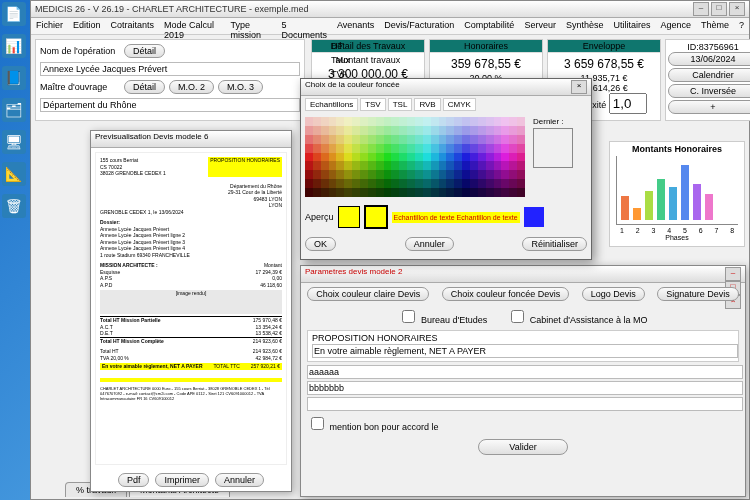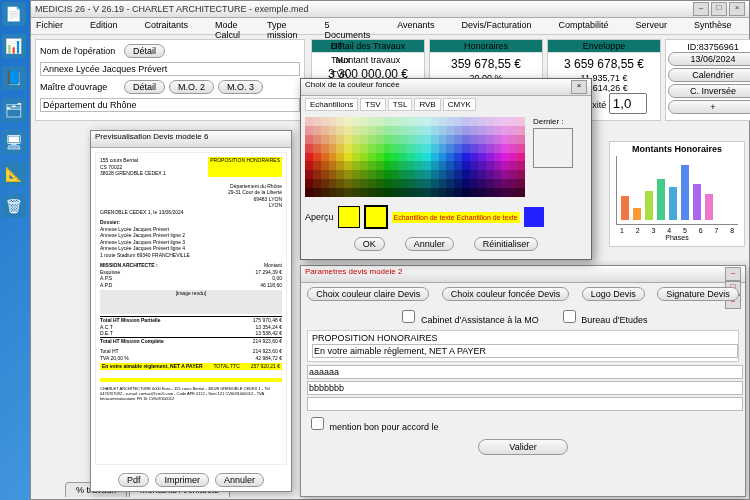--- a/index.html
+++ b/index.html
@@ -3,21 +3,21 @@
 <meta charset="utf-8">
 <style>
 html,body{margin:0;padding:0;font-family:"Segoe UI",Tahoma,sans-serif;font-size:10px;background:#c8d8e8;overflow:hidden;width:750px;height:500px}
 .desktop{position:relative;width:750px;height:500px;background:linear-gradient(135deg,#1a6fc9 0%,#4a9de0 50%,#1a6fc9 100%)}
 .desktop-icons{position:absolute;left:2px;top:2px;width:28px}
 .dicon{width:24px;height:24px;margin-bottom:8px;background:#2a7fb8;border-radius:3px;display:flex;align-items:center;justify-content:center;color:#fff;font-size:14px}
 .mainwin{position:absolute;left:30px;top:0;right:0;bottom:0;background:#f0f0f0;border:1px solid #888;display:flex;flex-direction:column}
 .titlebar{height:16px;background:linear-gradient(#fff,#e0e0e0);display:flex;align-items:center;padding:0 4px;font-size:9px;color:#333;border-bottom:1px solid #aaa}
 .titlebar .winbtns{margin-left:auto;display:flex;gap:2px}
 .winbtn{width:14px;height:12px;background:#ddd;border:1px solid #999;font-size:8px;text-align:center;line-height:10px}
-.menubar{height:16px;background:#f5f5f5;display:flex;gap:17px;font-size:9px;border-bottom:1px solid #ccc}
+.menubar{height:16px;background:#f5f5f5;display:flex;gap:0;font-size:9px;border-bottom:1px solid #ccc}
 .menubar span{padding:2px 5px;cursor:default}
 .toprow{display:flex;padding:4px;gap:6px}
 .oppanel{flex:0 0 260px;background:#fff;border:1px solid #ccc;padding:4px;font-size:9px}
 .oppanel .row{display:flex;align-items:center;gap:4px;margin-bottom:4px}
 .oppanel label{flex:0 0 80px}
 .oppanel input.txt{flex:1;border:1px solid #bbb;padding:1px 2px;font-size:9px;background:#fff}
 .btn{background:linear-gradient(#fafafa,#e0e0e0);border:1px solid #999;border-radius:8px;padding:1px 8px;font-size:9px;cursor:pointer}
 .figs{display:flex;gap:4px;flex:1}
 .figbox{background:#fff;border:1px solid #ccc;padding:2px 6px;text-align:center;font-size:9px;min-width:100px;flex:1}
 .figbox .hdr{background:#0f766e;margin:-2px -6px 2px;padding:1px;border-bottom:1px solid #ddd}
@@ -44,21 +44,21 @@
 .params .lblrow{display:flex;align-items:center;gap:6px;padding:2px 6px}
 .colordlg{position:absolute;left:300px;top:78px;width:290px;height:180px;background:#f0f0f0;border:1px solid #666;box-shadow:3px 3px 10px rgba(0,0,0,.4);font-size:9px;z-index:10}
 .colordlg .pttl{height:14px;background:linear-gradient(#fff,#ddd);padding:1px 4px;font-size:8px;border-bottom:1px solid #aaa;display:flex}
 .colordlg .ctabs{display:flex;gap:2px;padding:2px 4px;font-size:8px}
 .colordlg .ctabs span{padding:1px 4px;border:1px solid #ccc;background:#fff}
 .swatches{width:220px;height:80px;margin:4px;background:linear-gradient(90deg,#800,#c80,#8c0,#0c8,#08c,#808);display:grid;grid-template-columns:repeat(28,1fr);grid-template-rows:repeat(9,1fr);gap:0}
 .sw{border:0}
 .preview-area{padding:4px;display:flex;gap:4px;align-items:center}
 .ysq{width:20px;height:20px;background:#ff0;border:1px solid #000}
 .bsq{width:20px;height:20px;background:#22f}
-.colordlg .btnrow{display:flex;gap:20px;justify-content:center;padding:4px}
+.colordlg .btnrow{display:flex;gap:20px;justify-content:space-between;padding:4px}
 .tabstrip{position:absolute;left:34px;bottom:2px;display:flex;gap:2px}
 .tabstrip .tab{background:#e8e8e8;border:1px solid #999;border-bottom:none;padding:2px 10px;font-size:9px;border-radius:4px 4px 0 0}
 .tabstrip .tab.active{background:#fff}
 .midinputs{position:absolute;left:300px;top:40px;width:50px;font-size:9px}
 .midinputs div{margin-bottom:4px}
 </style>
 </head>
 <body>
 
 <div class="desktop">
@@ -274,22 +274,22 @@
           <div class="winbtn">×</div>
         </div>
     </div>
     <div class="tabbtns">
       <button class="btn">Choix couleur claire Devis</button>
       <button class="btn">Choix couleur foncée Devis</button>
       <button class="btn">Logo Devis</button>
       <button class="btn">Signature Devis</button>
     </div>
     <div class="chkrow">
+      <label><input type="checkbox" style=""> <span>Bureau d'Etudes</span></label>
       <label><input type="checkbox" style=""> <span>Cabinet d'Assistance à la MO</span></label>
-      <label><input type="checkbox" style=""> <span>Bureau d'Etudes</span></label>
     </div>
     <div class="section">
       <div>PROPOSITION HONORAIRES</div>
       <input class="full" value="En votre aimable règlement, NET A PAYER" style="">
     </div>
     <div style="padding:0 6px">
       <input class="full" value="aaaaaa" style="">
       <input class="full" value="bbbbbbb" style="">
       <input class="full" style="">
     </div>

